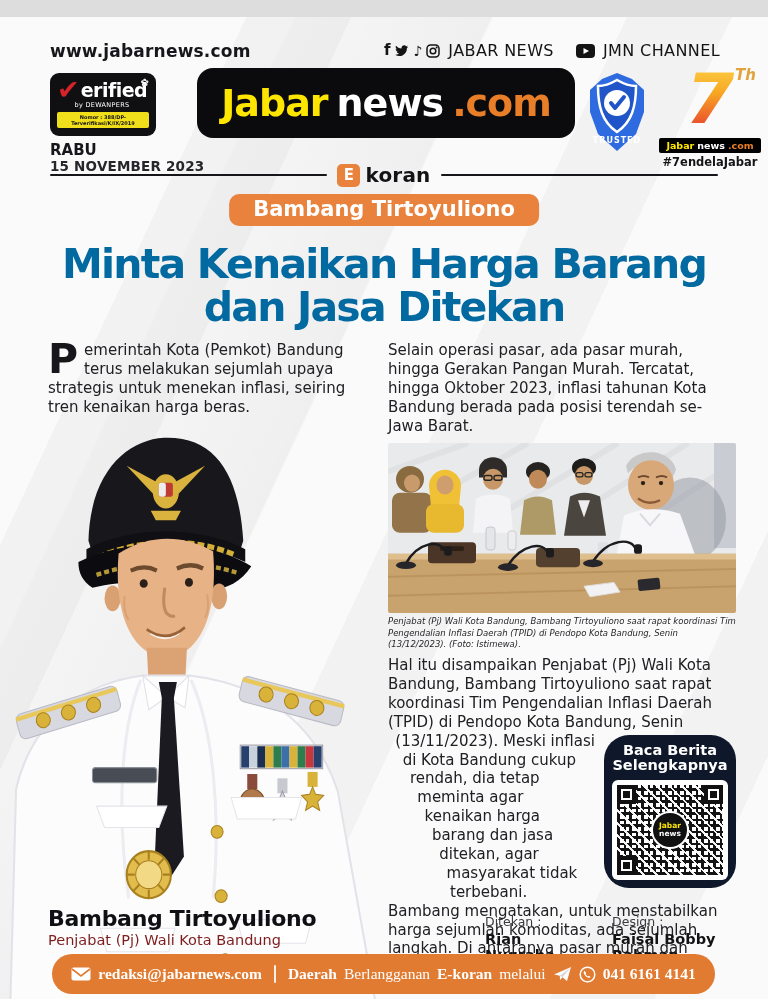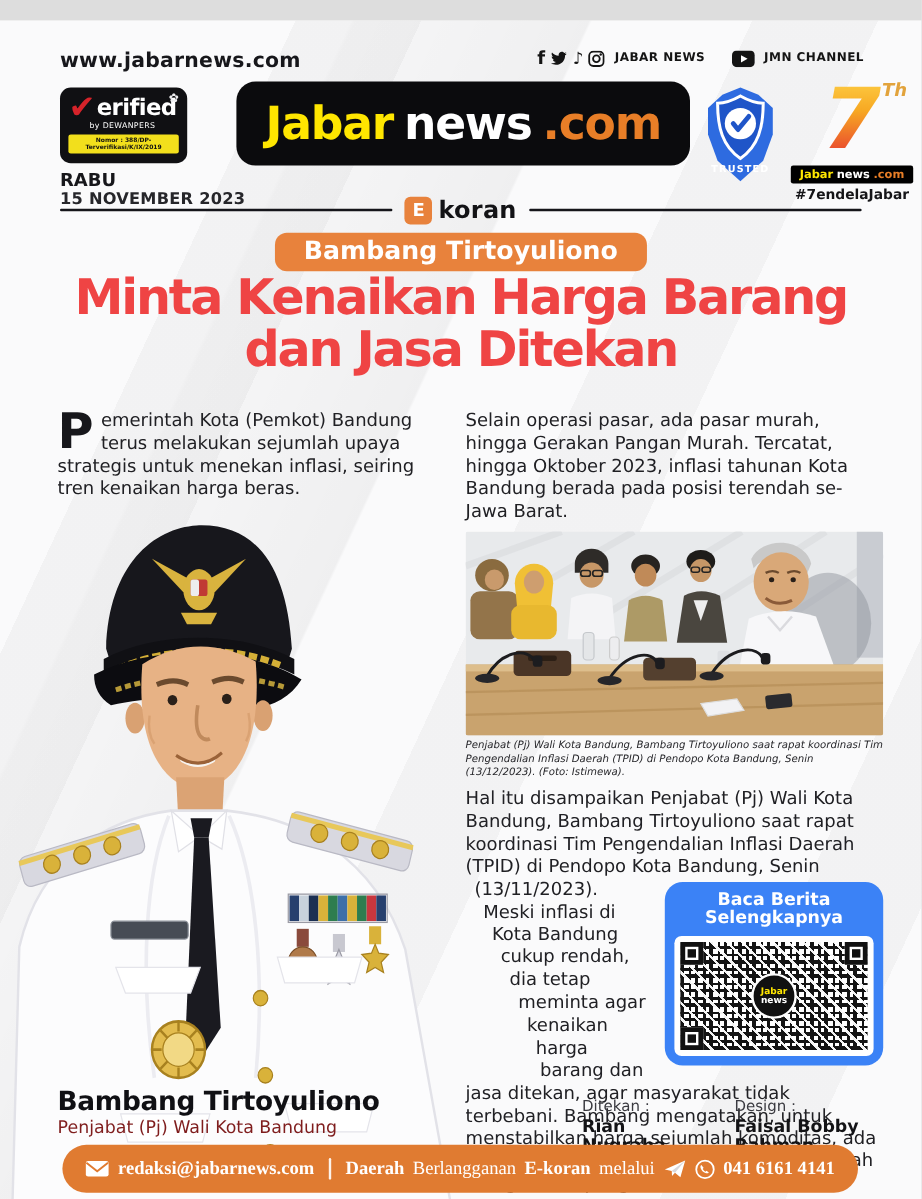--- a/index.html
+++ b/index.html
@@ -8,21 +8,21 @@
   .bg,.bg2{position:absolute;inset:0;pointer-events:none;}
   .bg{background:repeating-linear-gradient(295deg,rgba(0,0,0,0) 0 110px,rgba(0,0,0,.03) 110px 205px,rgba(0,0,0,0) 205px 345px);}
   .bg2{background:linear-gradient(295deg,transparent 60%,rgba(0,0,0,.045) 60.2%,rgba(0,0,0,.015) 76%,transparent 76.3%);}
 
   
   .site-url{position:absolute;left:50px;top:24px;font-size:17px;font-weight:bold;letter-spacing:.2px;color:#17171B;}
   .social-row{position:absolute;right:48px;top:24px;display:flex;align-items:center;gap:4px;}
   .si{display:inline-flex;align-items:center;line-height:1;}
   .fb{font-weight:bold;font-size:15px;color:#141414;}
   .tk{font-weight:bold;font-size:14px;color:#141414;}
-  .s-label{font-size:10px;font-weight:bold;letter-spacing:.4px;margin-left:4px;color:#141414;}
+  .s-label{font-size:16px;font-weight:normal;letter-spacing:.4px;margin-left:4px;color:#141414;}
   .yt{margin-left:18px;}
 
   .verified{position:absolute;left:50px;top:56px;width:106px;height:63px;background:#101013;border-radius:9px;
             padding:5px 7px 5px;box-sizing:border-box;}
   .v-flower{position:absolute;right:7px;top:4px;color:#EDEDEF;font-size:10px;}
   .v-row{display:flex;align-items:flex-end;line-height:1;margin-top:2px;}
   .v-check{color:#D6232A;font-size:27px;font-weight:bold;margin-right:1px;line-height:.75;}
   .v-word{color:#FFF;font-size:19px;font-weight:bold;letter-spacing:-.5px;}
   .v-by{color:#FFF;font-size:6.5px;text-align:center;margin:1px 2px 3px 0;letter-spacing:.3px;}
   .v-num{background:#F2DF1C;border-radius:2px;font-size:5px;font-weight:bold;color:#111;text-align:center;padding:2px 0;}
@@ -47,33 +47,33 @@
   .hashtag{font-size:11.5px;font-weight:bold;margin-top:2px;color:#151518;}
 
   .ekoran-row{position:absolute;left:50px;right:50px;top:146px;display:flex;align-items:center;}
   .e-line{flex:1;height:2px;background:#15151A;border-radius:1px;}
   .e-box{width:23px;height:23px;background:#E8823C;border-radius:5px;color:#FFF;font-weight:bold;font-size:15px;
          display:flex;align-items:center;justify-content:center;margin:0 5px 0 10px;}
   .e-word{font-size:20px;font-weight:bold;margin-right:10px;letter-spacing:.2px;color:#131316;}
 
   .kicker{position:absolute;top:177px;left:50%;transform:translateX(-50%);background:#E8823C;color:#FFF;
           font-size:21px;font-weight:bold;padding:3px 24px 5px;border-radius:10px;white-space:nowrap;}
-  .headline{position:absolute;top:210px;left:0;right:0;text-align:center;font-weight:bold;font-size:41px;
-            line-height:1.06;letter-spacing:-1.8px;color:#ef4444;}
+  .headline{position:absolute;top:226px;left:0;right:0;text-align:center;font-weight:bold;font-size:41px;
+            line-height:1.06;letter-spacing:-1.8px;color:#0369a1;}
 
   .col-left{position:absolute;left:48px;top:324px;width:326px;font-size:15px;line-height:1.26;color:#202024;z-index:2;}
   .dropcap{float:left;font-size:41px;font-weight:bold;line-height:.82;padding:2px 6px 0 0;color:#17171B;}
 
   .col-right{position:absolute;left:388px;top:324px;width:348px;font-size:15px;line-height:1.26;color:#202024;z-index:2;}
   .para{margin:0;}
   .meeting{display:block;width:348px;height:170px;margin-top:8px;border-radius:2px;}
   .caption{font-size:8.5px;font-style:italic;line-height:1.32;color:#26262A;margin-top:3px;}
   .p3{margin-top:6px;}
   .wrap2{position:relative;}
-  .qr-box{float:right;width:182px;margin:3px 0 4px 9px;background:#3b82f6;border-radius:15px;padding:8px;box-sizing:border-box;}
+  .qr-box{float:right;width:132px;margin:3px 0 4px 9px;background:#0f172a;border-radius:25px;padding:8px;box-sizing:border-box;}
   .qr-label{color:#FFF;font-weight:bold;font-size:14.5px;line-height:1.08;text-align:center;}
   .qr-panel{position:relative;margin-top:6px;height:100px;background:#FFF;border-radius:6px;overflow:hidden;}
   .qr-pattern{position:absolute;inset:5px;background-color:#FFF;background-image:
       repeating-linear-gradient(45deg,rgba(255,255,255,.95) 0 2px,transparent 2px 9px),
       repeating-linear-gradient(0deg,#141414 0 3px,transparent 3px 6px,#141414 6px 8px,transparent 8px 12px),
       repeating-linear-gradient(90deg,#141414 0 3px,transparent 3px 7px,#141414 7px 9px,transparent 9px 12px);}
   .fd{position:absolute;width:19px;height:19px;border:4px solid #111;background:#FFF;box-sizing:border-box;}
   .fd-in{position:absolute;inset:2px;background:#111;}
   .fd.tl{left:5px;top:5px;}.fd.tr{right:5px;top:5px;}.fd.bl{left:5px;bottom:5px;}
   .qr-logo{position:absolute;left:50%;top:50%;transform:translate(-50%,-50%);width:34px;height:34px;border-radius:50%;

